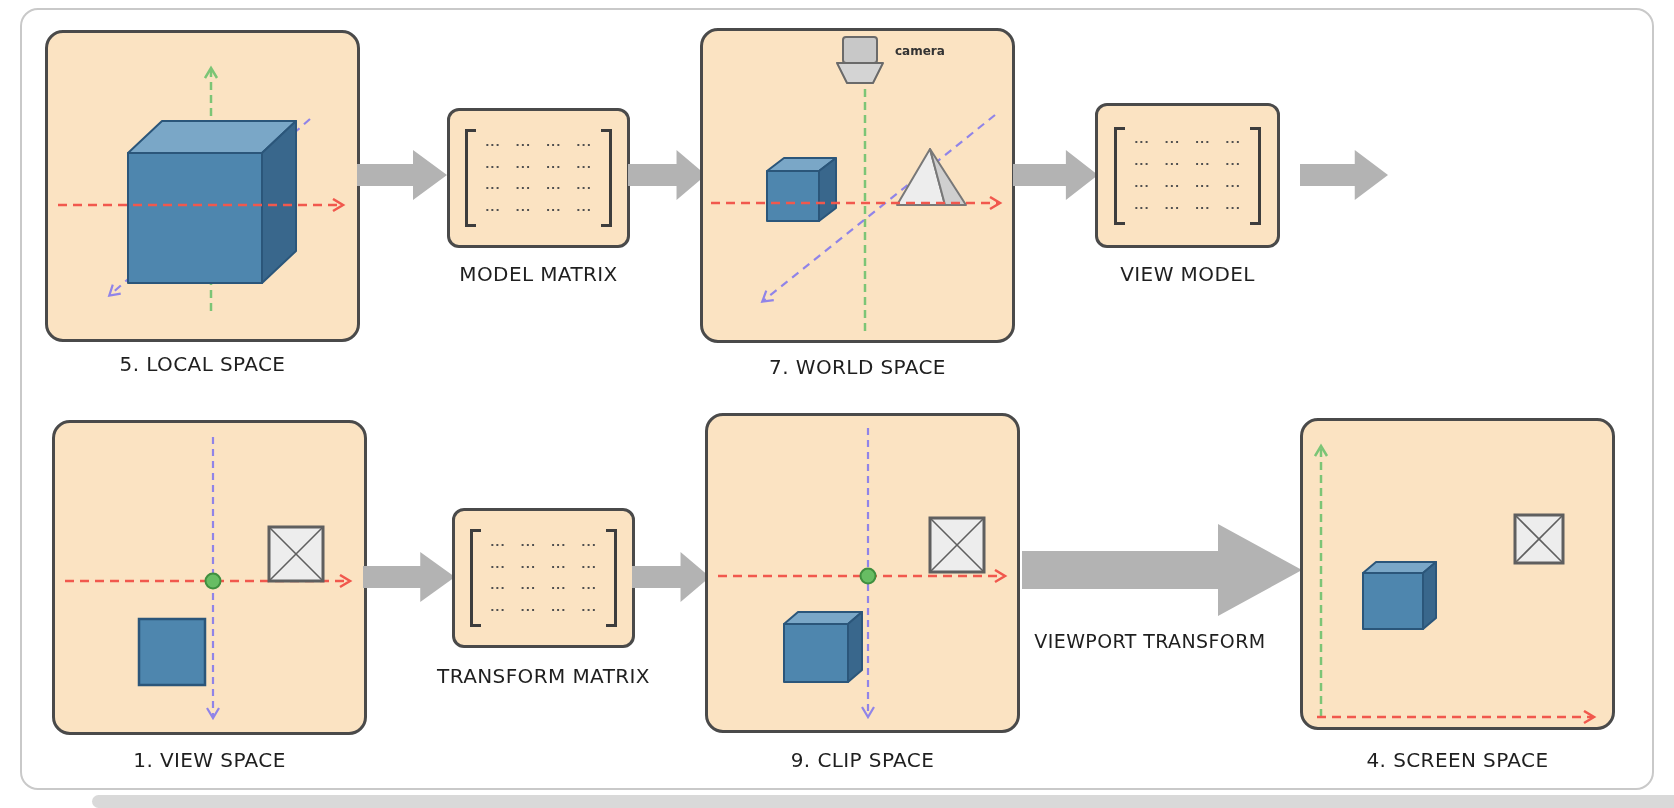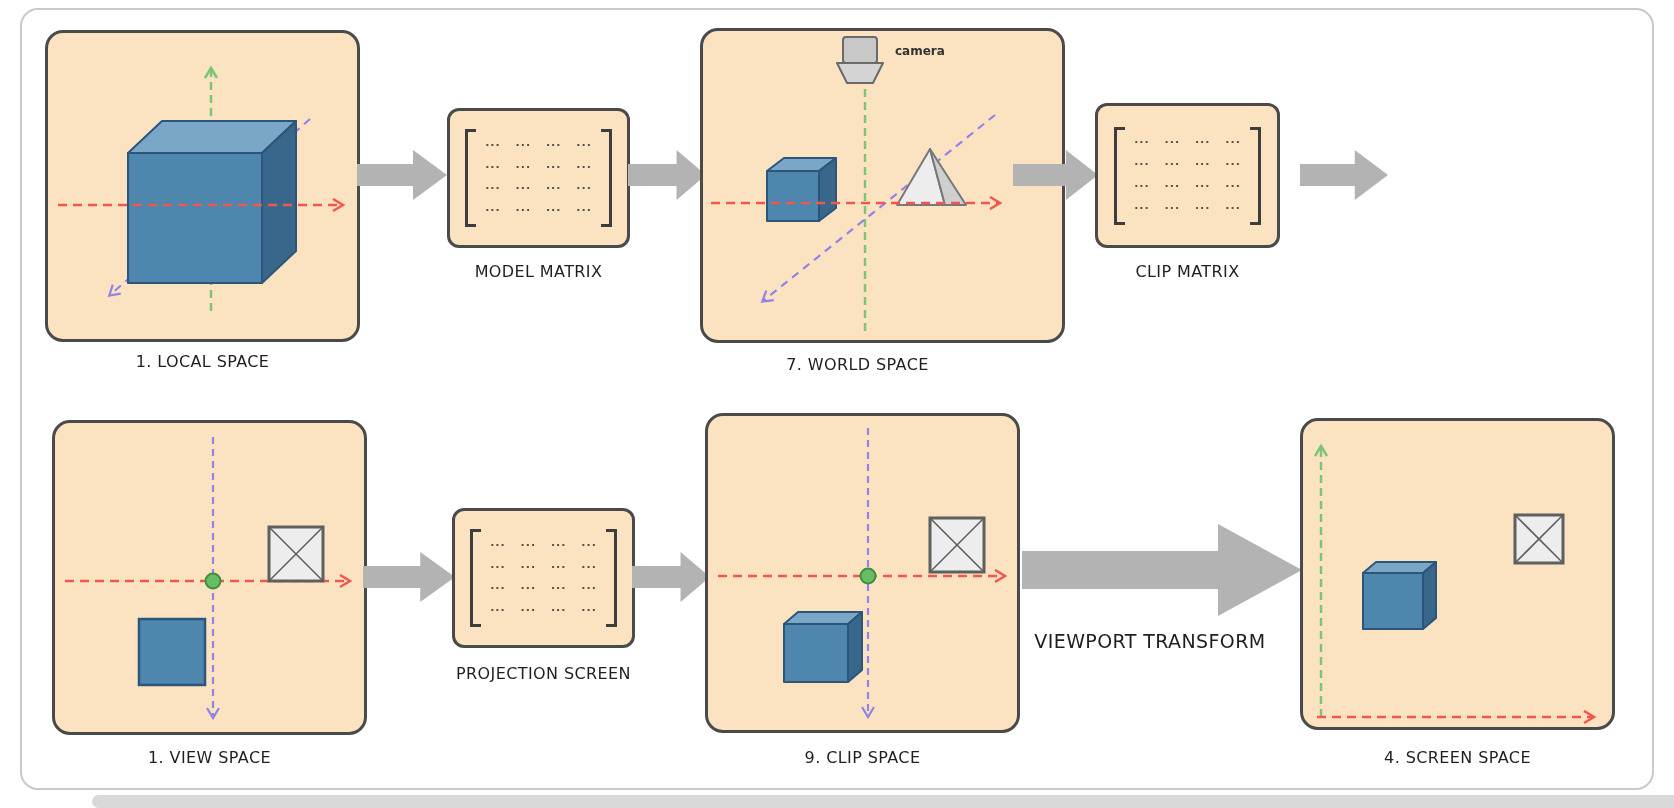--- a/index.html
+++ b/index.html
@@ -1,21 +1,21 @@
 <!DOCTYPE html>
 <html style="--panel-bg: #fbe3c2; --panel-border: #4a4a4a; --arrow-gray: #b3b3b3; --axis-red: #f1584d; --axis-green: #7cc576; --axis-purple: #9084e8; --cube-blue: #4e86ae; --label-text: #1f1f1f;"><head>
 <meta charset="utf-8">
 <style>
   *{box-sizing:border-box;margin:0;padding:0}
   html,body{width:1674px;height:808px}
   body{position:relative;background:#ffffff;font-family:"DejaVu Sans",sans-serif;overflow:hidden}
   .frame{position:absolute;left:20px;top:8px;right:20px;bottom:18px;border:2px solid #c9c9c9;border-radius:18px;background:#ffffff}
   .panel{position:absolute;background:var(--panel-bg,#fbe3c2);border:3px solid var(--panel-border,#4a4a4a);border-radius:18px;overflow:hidden}
   .panel>svg{position:absolute;left:0;top:0}
-  .plabel{position:absolute;text-align:center;font-size:16px;letter-spacing:.4px;color:var(--label-text,#1f1f1f);white-space:nowrap}
+  .plabel{position:absolute;text-align:center;font-size:20px;letter-spacing:.4px;color:var(--label-text,#1f1f1f);white-space:nowrap}
   .matrix-box{position:absolute;background:var(--panel-bg,#fbe3c2);border:3px solid var(--panel-border,#4a4a4a);border-radius:12px;display:flex;align-items:center;justify-content:center;gap:9px}
   .bracket{width:11px;height:98px;flex:0 0 auto}
   .bracket.left{border-left:3px solid #3d3d3d;border-top:3px solid #3d3d3d;border-bottom:3px solid #3d3d3d}
   .bracket.right{border-right:3px solid #3d3d3d;border-top:3px solid #3d3d3d;border-bottom:3px solid #3d3d3d}
   .mrows{display:flex;flex-direction:column;justify-content:space-evenly;height:98px}
   .mrow{font-size:11px;font-weight:bold;letter-spacing:1px;word-spacing:10px;color:#4f4f4f;line-height:1;text-align:center;white-space:nowrap}
   .arrow{position:absolute;line-height:0}
   .scrollbar{position:absolute;left:92px;right:0;bottom:0;height:13px;background:#d9d9d9;border-radius:7px 0 0 7px}
 </style>
 </head>
@@ -39,21 +39,21 @@
     <line x1="163" y1="278" x2="163" y2="36" stroke="#7cc576" stroke-width="2.5" stroke-dasharray="8 5" marker-end="url(#mg-l)"></line>
     <line x1="262" y1="86" x2="62" y2="262" stroke="#9084e8" stroke-width="2.2" stroke-dasharray="8 6" marker-end="url(#mp-l)"></line>
     <g stroke="#2b567a" stroke-width="2" stroke-linejoin="round">
       <polygon points="80,120 214,120 248,88 114,88" fill="#7aa7c7"></polygon>
       <polygon points="214,120 248,88 248,218 214,250" fill="#39678c"></polygon>
       <rect x="80" y="120" width="134" height="130" fill="#4e86ae"></rect>
     </g>
     <line x1="10" y1="172" x2="294" y2="172" stroke="#f1584d" stroke-width="2.5" stroke-dasharray="9 6" marker-end="url(#mr-l)"></line>
   </svg>
 </div>
-<div class="plabel" style="left:45px;top:352px;width:315px">1. LOCAL SPACE</div>
+<div class="plabel" style="left:45px;top:352px;width:315px">5. LOCAL SPACE</div>
 
 <div class="arrow" style="left:357px;top:147px">
   <svg width="90" height="56" viewBox="0 0 90 56" preserveAspectRatio="none">
       <polygon points="0,17 56,17 56,3 90,28 56,53 56,39 0,39" fill="#b3b3b3"></polygon>
     </svg>
 </div>
 
 <div class="matrix-box" style="left:447px;top:108px;width:183px;height:140px">
   <div class="bracket left"></div>
   <div class="mrows">
@@ -65,21 +65,21 @@
   <div class="bracket right"></div>
 </div>
 <div class="plabel" style="left:400px;top:262px;width:277px">MODEL MATRIX</div>
 
 <div class="arrow" style="left:628px;top:147px">
   <svg width="78" height="56" viewBox="0 0 90 56" preserveAspectRatio="none">
       <polygon points="0,17 56,17 56,3 90,28 56,53 56,39 0,39" fill="#b3b3b3"></polygon>
     </svg>
 </div>
 
-<div class="panel" style="left:700px;top:28px;width:365px;height:315px">
+<div class="panel" style="left:700px;top:28px;width:315px;height:315px">
   <svg width="315" height="315" viewBox="0 0 315 315">
     <defs>
       <marker id="mp-w" markerWidth="18" markerHeight="16" refX="11" refY="7" orient="auto" markerUnits="userSpaceOnUse">
           <path d="M2,1 L12,7 L2,13" fill="none" stroke="#9084e8" stroke-width="2.2"></path>
         </marker>
       <marker id="mr-w" markerWidth="18" markerHeight="16" refX="11" refY="7" orient="auto" markerUnits="userSpaceOnUse">
           <path d="M2,1 L12,7 L2,13" fill="none" stroke="#f1584d" stroke-width="2.5"></path>
         </marker>
     </defs>
     <line x1="162" y1="300" x2="162" y2="54" stroke="#7cc576" stroke-width="2.5" stroke-dasharray="8 5"></line>
@@ -112,21 +112,21 @@
 <div class="matrix-box" style="left:1095px;top:103px;width:185px;height:145px">
   <div class="bracket left"></div>
   <div class="mrows">
     <div class="mrow">··· ··· ··· ···</div>
     <div class="mrow">··· ··· ··· ···</div>
     <div class="mrow">··· ··· ··· ···</div>
     <div class="mrow">··· ··· ··· ···</div>
   </div>
   <div class="bracket right"></div>
 </div>
-<div class="plabel" style="left:1050px;top:262px;width:275px">CLIP MATRIX</div>
+<div class="plabel" style="left:1050px;top:262px;width:275px">VIEW MODEL</div>
 
 <div class="arrow" style="left:1300px;top:147px">
   <svg width="88" height="56" viewBox="0 0 90 56" preserveAspectRatio="none">
       <polygon points="0,17 56,17 56,3 90,28 56,53 56,39 0,39" fill="#b3b3b3"></polygon>
     </svg>
 </div>
 
 <div class="panel" style="left:52px;top:420px;width:315px;height:315px">
   <svg width="315" height="315" viewBox="0 0 315 315">
     <defs>
@@ -159,21 +159,21 @@
 <div class="matrix-box" style="left:452px;top:508px;width:183px;height:140px">
   <div class="bracket left"></div>
   <div class="mrows">
     <div class="mrow">··· ··· ··· ···</div>
     <div class="mrow">··· ··· ··· ···</div>
     <div class="mrow">··· ··· ··· ···</div>
     <div class="mrow">··· ··· ··· ···</div>
   </div>
   <div class="bracket right"></div>
 </div>
-<div class="plabel" style="left:395px;top:664px;width:297px">PROJECTION SCREEN</div>
+<div class="plabel" style="left:395px;top:664px;width:297px">TRANSFORM MATRIX</div>
 
 <div class="arrow" style="left:632px;top:549px">
   <svg width="78" height="56" viewBox="0 0 90 56" preserveAspectRatio="none">
       <polygon points="0,17 56,17 56,3 90,28 56,53 56,39 0,39" fill="#b3b3b3"></polygon>
     </svg>
 </div>
 
 <div class="panel" style="left:705px;top:413px;width:315px;height:320px">
   <svg width="315" height="320" viewBox="0 0 315 320">
     <defs>

